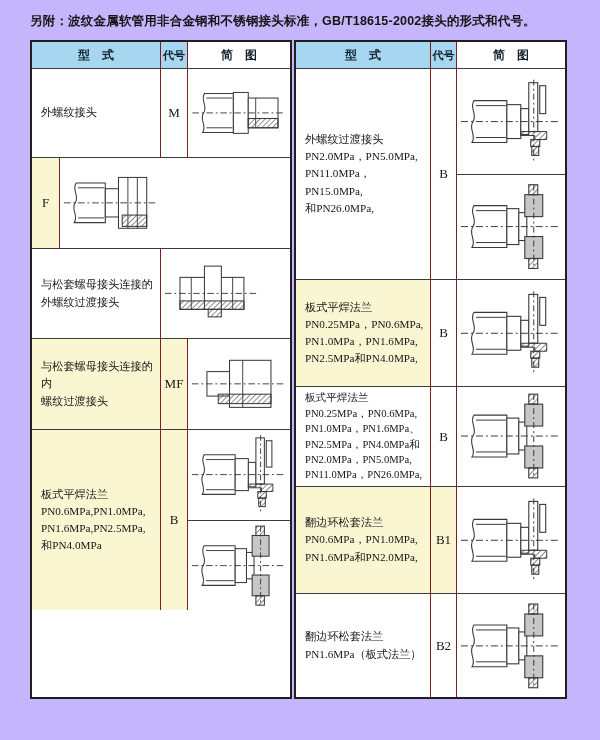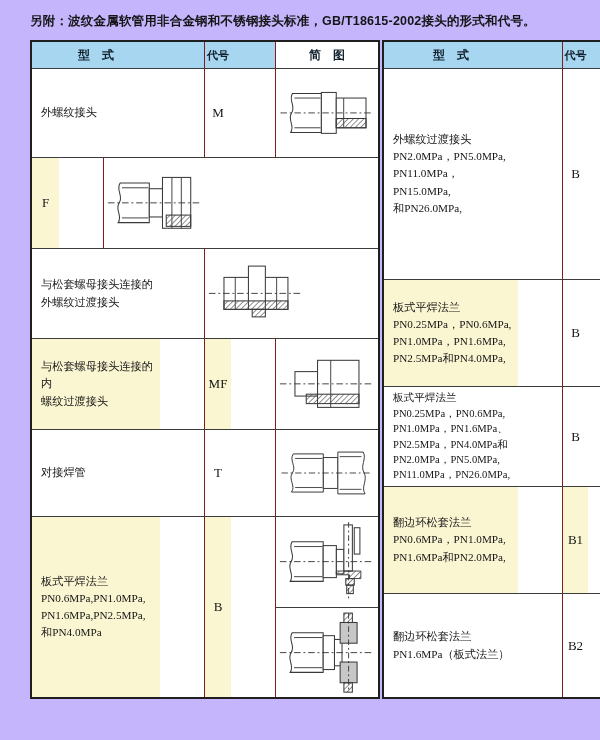--- a/index.html
+++ b/index.html
@@ -2,21 +2,21 @@
 <html><head>
 <meta charset="utf-8">
 <style>
   html,body{margin:0;padding:0;background:#fcfbf9;}
   .page{position:relative;width:600px;height:740px;background:#c4b5fd;overflow:hidden;
         font-family:"Liberation Sans","DejaVu Sans",sans-serif;color:#151515;}
   .title{position:absolute;left:30px;top:13px;font-size:12.5px;font-weight:bold;
          letter-spacing:.2px;white-space:nowrap;}
   .tables{position:absolute;left:30px;top:40px;display:flex;gap:2px;}
   .tbl{border:2px solid #1f1f1f;background:#fff;}
-  .row{display:flex;border-top:1px solid #3c3c3c;box-sizing:border-box;gap:44px;}
+  .row{display:flex;border-top:1px solid #3c3c3c;box-sizing:border-box;}
   .row.hdr{border-top:none;background:#a7d6f0;height:26px;}
   .cell{box-sizing:border-box;border-left:1px solid #7f1d1d;display:flex;align-items:center;
         overflow:hidden;}
   .cell:first-child{border-left:none;}
   .hdr .cell{justify-content:center;font-size:12px;font-weight:bold;color:#12222e;}
   .ctype{padding:3px 4px 3px 9px;font-size:11.2px;line-height:1.52;white-space:pre-line;
          font-family:"Liberation Serif","DejaVu Serif",serif;}
   .ccode{justify-content:center;font-family:"Liberation Serif","DejaVu Serif",serif;
          font-size:13px;}
   .cdiag{flex-direction:column;align-items:stretch;padding:0;background:#fff;}
@@ -132,43 +132,20 @@
                 <rect x="18" y="31" width="24" height="26" fill="#fff" stroke="#3a3a3a" stroke-width="1.1"></rect>
                 <rect x="42" y="19" width="44" height="50" fill="#fff" stroke="#3a3a3a" stroke-width="1.1"></rect>
                 <line x1="56" y1="19" x2="56" y2="69" stroke="#3a3a3a" stroke-width="1"></line>
                 <rect x="30" y="55" width="56" height="10" fill="url(#ht3)" stroke="#3a3a3a" stroke-width="1.1"></rect>
                 <line x1="2" y1="44" x2="102" y2="44" stroke="#3a3a3a" stroke-width="1" stroke-dasharray="7 3 2 3"></line>
               </svg>
             </div>
         </div>
       </div>
 
-      <div class="row rE">
-        <div class="cell ctype">对接焊管</div>
-        <div class="cell ccode">T</div>
-        <div class="cell cdiag">
-          <div class="dsub">
-              <svg viewBox="0 0 104 88" preserveAspectRatio="xMidYMid meet">
-                <defs>
-                  <pattern id="ht4" width="4" height="4" patternUnits="userSpaceOnUse" patternTransform="rotate(45)">
-                    <line x1="0" y1="0" x2="0" y2="4" stroke="#555" stroke-width="1.4"></line>
-                  </pattern>
-                </defs>
-                <path d="M 48 23 L 15 23 C 10 30 19 37 14 44 C 9 51 18 58 13 65 L 48 65 Z" fill="#fff" stroke="#3a3a3a" stroke-width="1.1"></path>
-                <line x1="17" y1="28" x2="47" y2="28" stroke="#3a3a3a" stroke-width="1"></line>
-                <line x1="17" y1="60" x2="47" y2="60" stroke="#3a3a3a" stroke-width="1"></line>
-                <rect x="48" y="27" width="16" height="34" fill="#fff" stroke="#3a3a3a" stroke-width="1.1"></rect>
-                <path d="M 64 21 L 92 21 C 96 29 88 36 93 44 C 97 52 89 60 94 67 L 64 67 Z" fill="#fff" stroke="#3a3a3a" stroke-width="1.1"></path>
-                <line x1="66" y1="26" x2="90" y2="26" stroke="#3a3a3a" stroke-width="1"></line>
-                <line x1="66" y1="62" x2="90" y2="62" stroke="#3a3a3a" stroke-width="1"></line>
-                <line x1="2" y1="44" x2="102" y2="44" stroke="#3a3a3a" stroke-width="1" stroke-dasharray="7 3 2 3"></line>
-              </svg>
-            </div>
-        </div>
-      </div>
 
       <div class="row rF">
         <div class="cell ctype hl">板式平焊法兰
 PN0.6MPa,PN1.0MPa,
 PN1.6MPa,PN2.5MPa,
 和PN4.0MPa</div>
         <div class="cell ccode hl">B</div>
         <div class="cell cdiag">
           <div class="dsub">
               <svg viewBox="0 0 104 88" preserveAspectRatio="xMidYMid meet">

